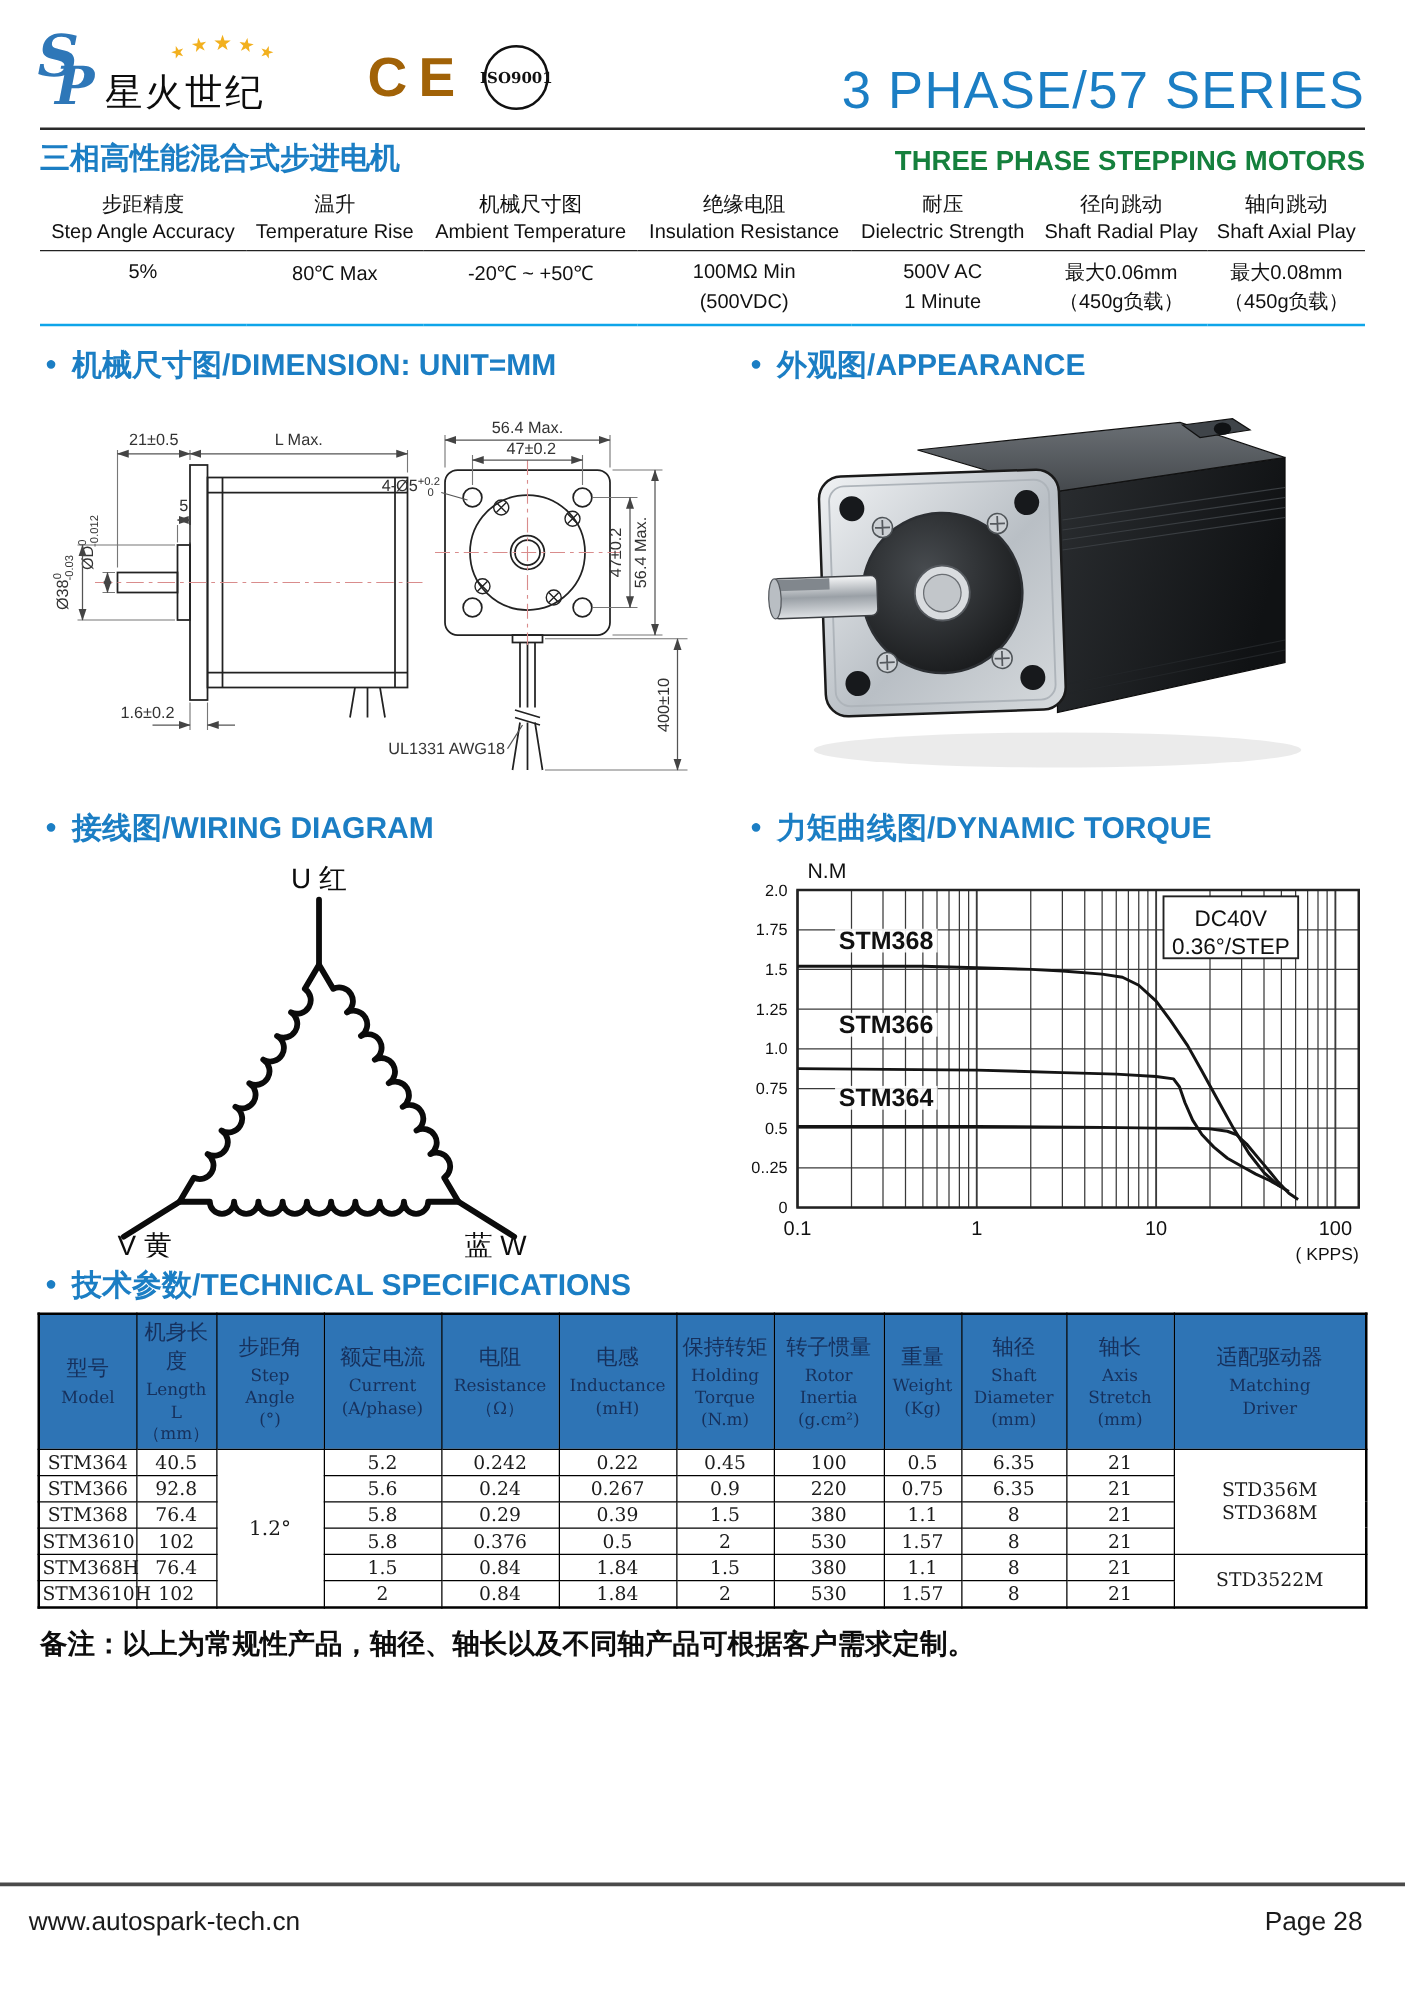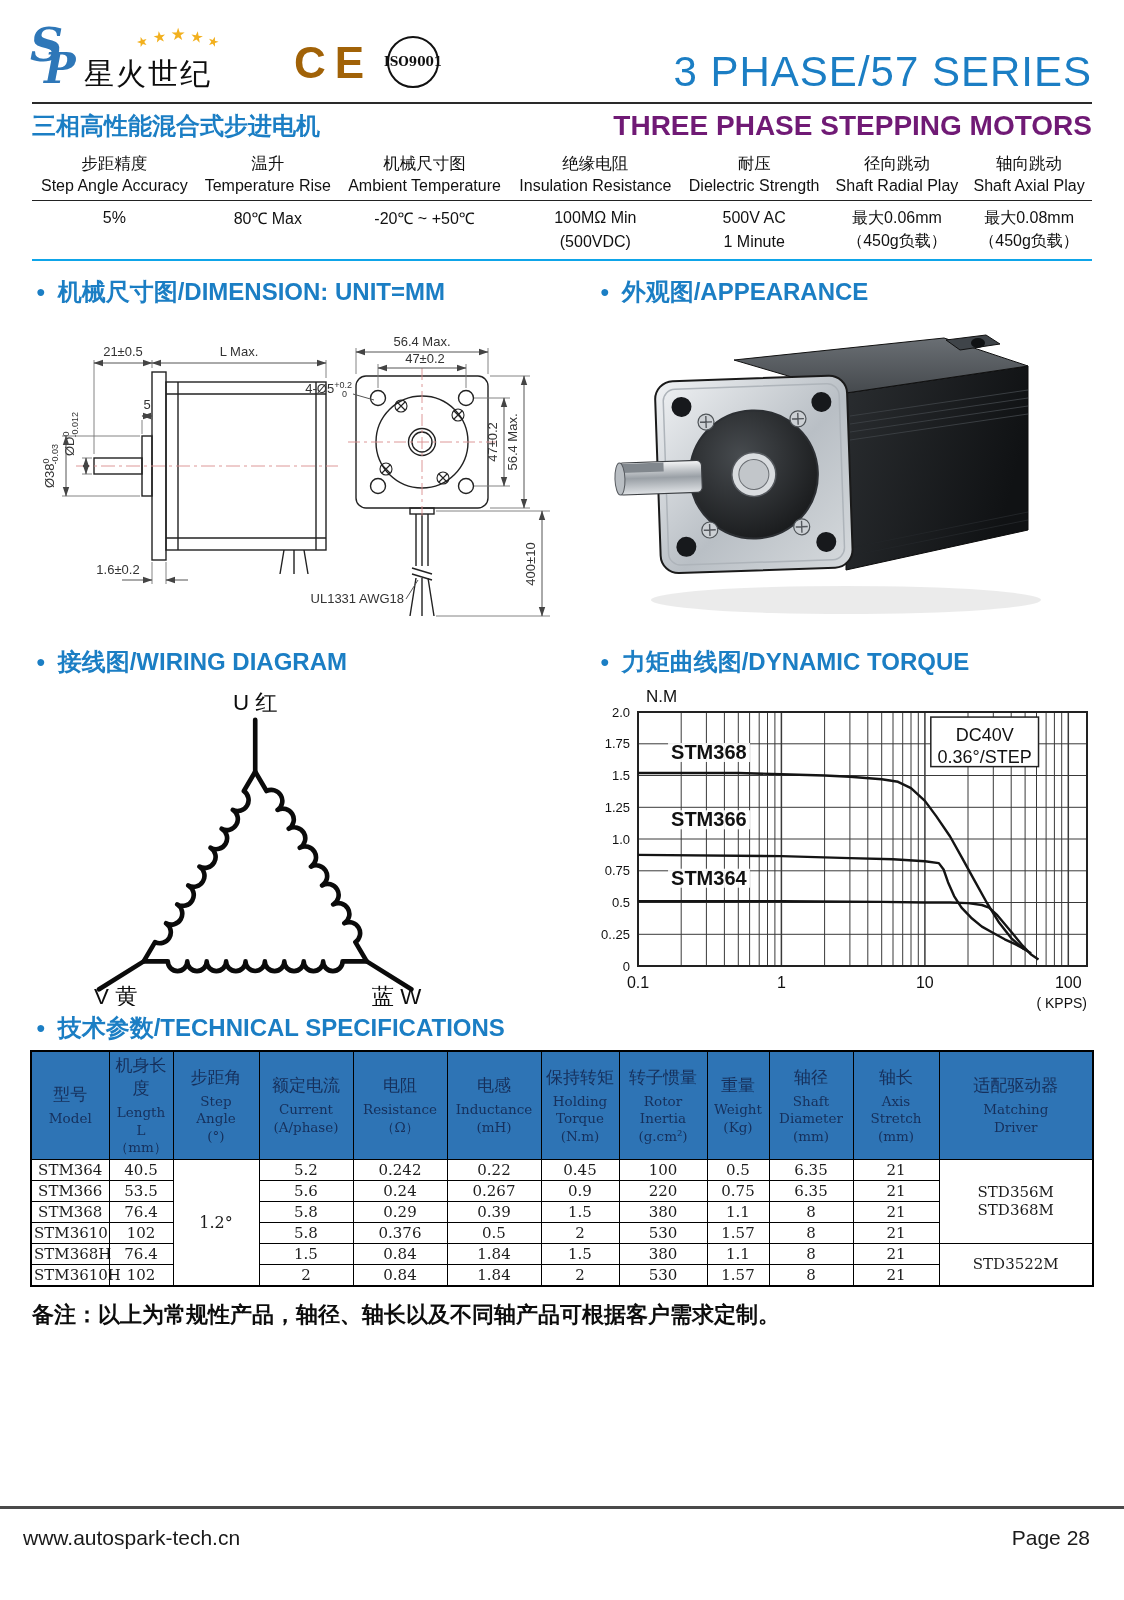--- a/index.html
+++ b/index.html
@@ -25,21 +25,21 @@
   .iso-badge{margin-left:14px;margin-top:8px;width:48px;height:48px;border:2.4px solid #111;border-radius:50%;
              display:flex;flex-direction:row;align-items:center;justify-content:center;
              font-family:"DejaVu Serif",serif;font-weight:bold;line-height:1;box-shadow:0 0 0 2px #fff inset;}
   .iso-badge div{font-size:12px;}
   .series-title{position:absolute;top:48px;right:32px;font-size:42px;color:#1b7ec4;letter-spacing:1px;}
   .rule{position:absolute;left:32px;right:32px;border-top:2px solid #2a2a2a;}
   .r1{top:102px;}
   .subrow{position:absolute;top:106px;left:32px;right:32px;height:36px;
           display:flex;justify-content:space-between;align-items:flex-end;}
   .subtitle-cn{font-size:24px;font-weight:bold;color:#1b7ec4;}
-  .subtitle-en{font-size:28px;font-weight:bold;color:#701a75;}
+  .subtitle-en{font-size:22px;font-weight:bold;color:#15803d;}
   
   .char-table{position:absolute;top:146px;left:32px;width:1060px;border-collapse:collapse;
               border-bottom:2px solid #0ea5e9;}
   .char-table td{text-align:center;font-size:16px;padding:1px 2px;white-space:nowrap;}
   tr.char-cn td{padding-top:7px;font-size:16.5px;}
   tr.char-en td{border-bottom:1.6px solid #222;padding-bottom:5px;}
   tr.char-v1 td{padding-top:6px;}
   tr.char-v2 td{padding-bottom:7px;margin-top:40px;}
   
   .sec{position:absolute;display:flex;align-items:center;font-size:24px;font-weight:600;color:#1b7ec4;}
@@ -493,21 +493,21 @@
           <td>0.45</td>
           <td>100</td>
           <td>0.5</td>
           <td>6.35</td>
           <td>21</td>
           <td class="driver" rowspan="4">STD356M
 STD368M</td>
         </tr>
         <tr>
           <td class="model">STM366</td>
-          <td>53.5</td>
+          <td>92.8</td>
           <td>5.6</td>
           <td>0.24</td>
           <td>0.267</td>
           <td>0.9</td>
           <td>220</td>
           <td>0.75</td>
           <td>6.35</td>
           <td>21</td>
         </tr>
         <tr>

